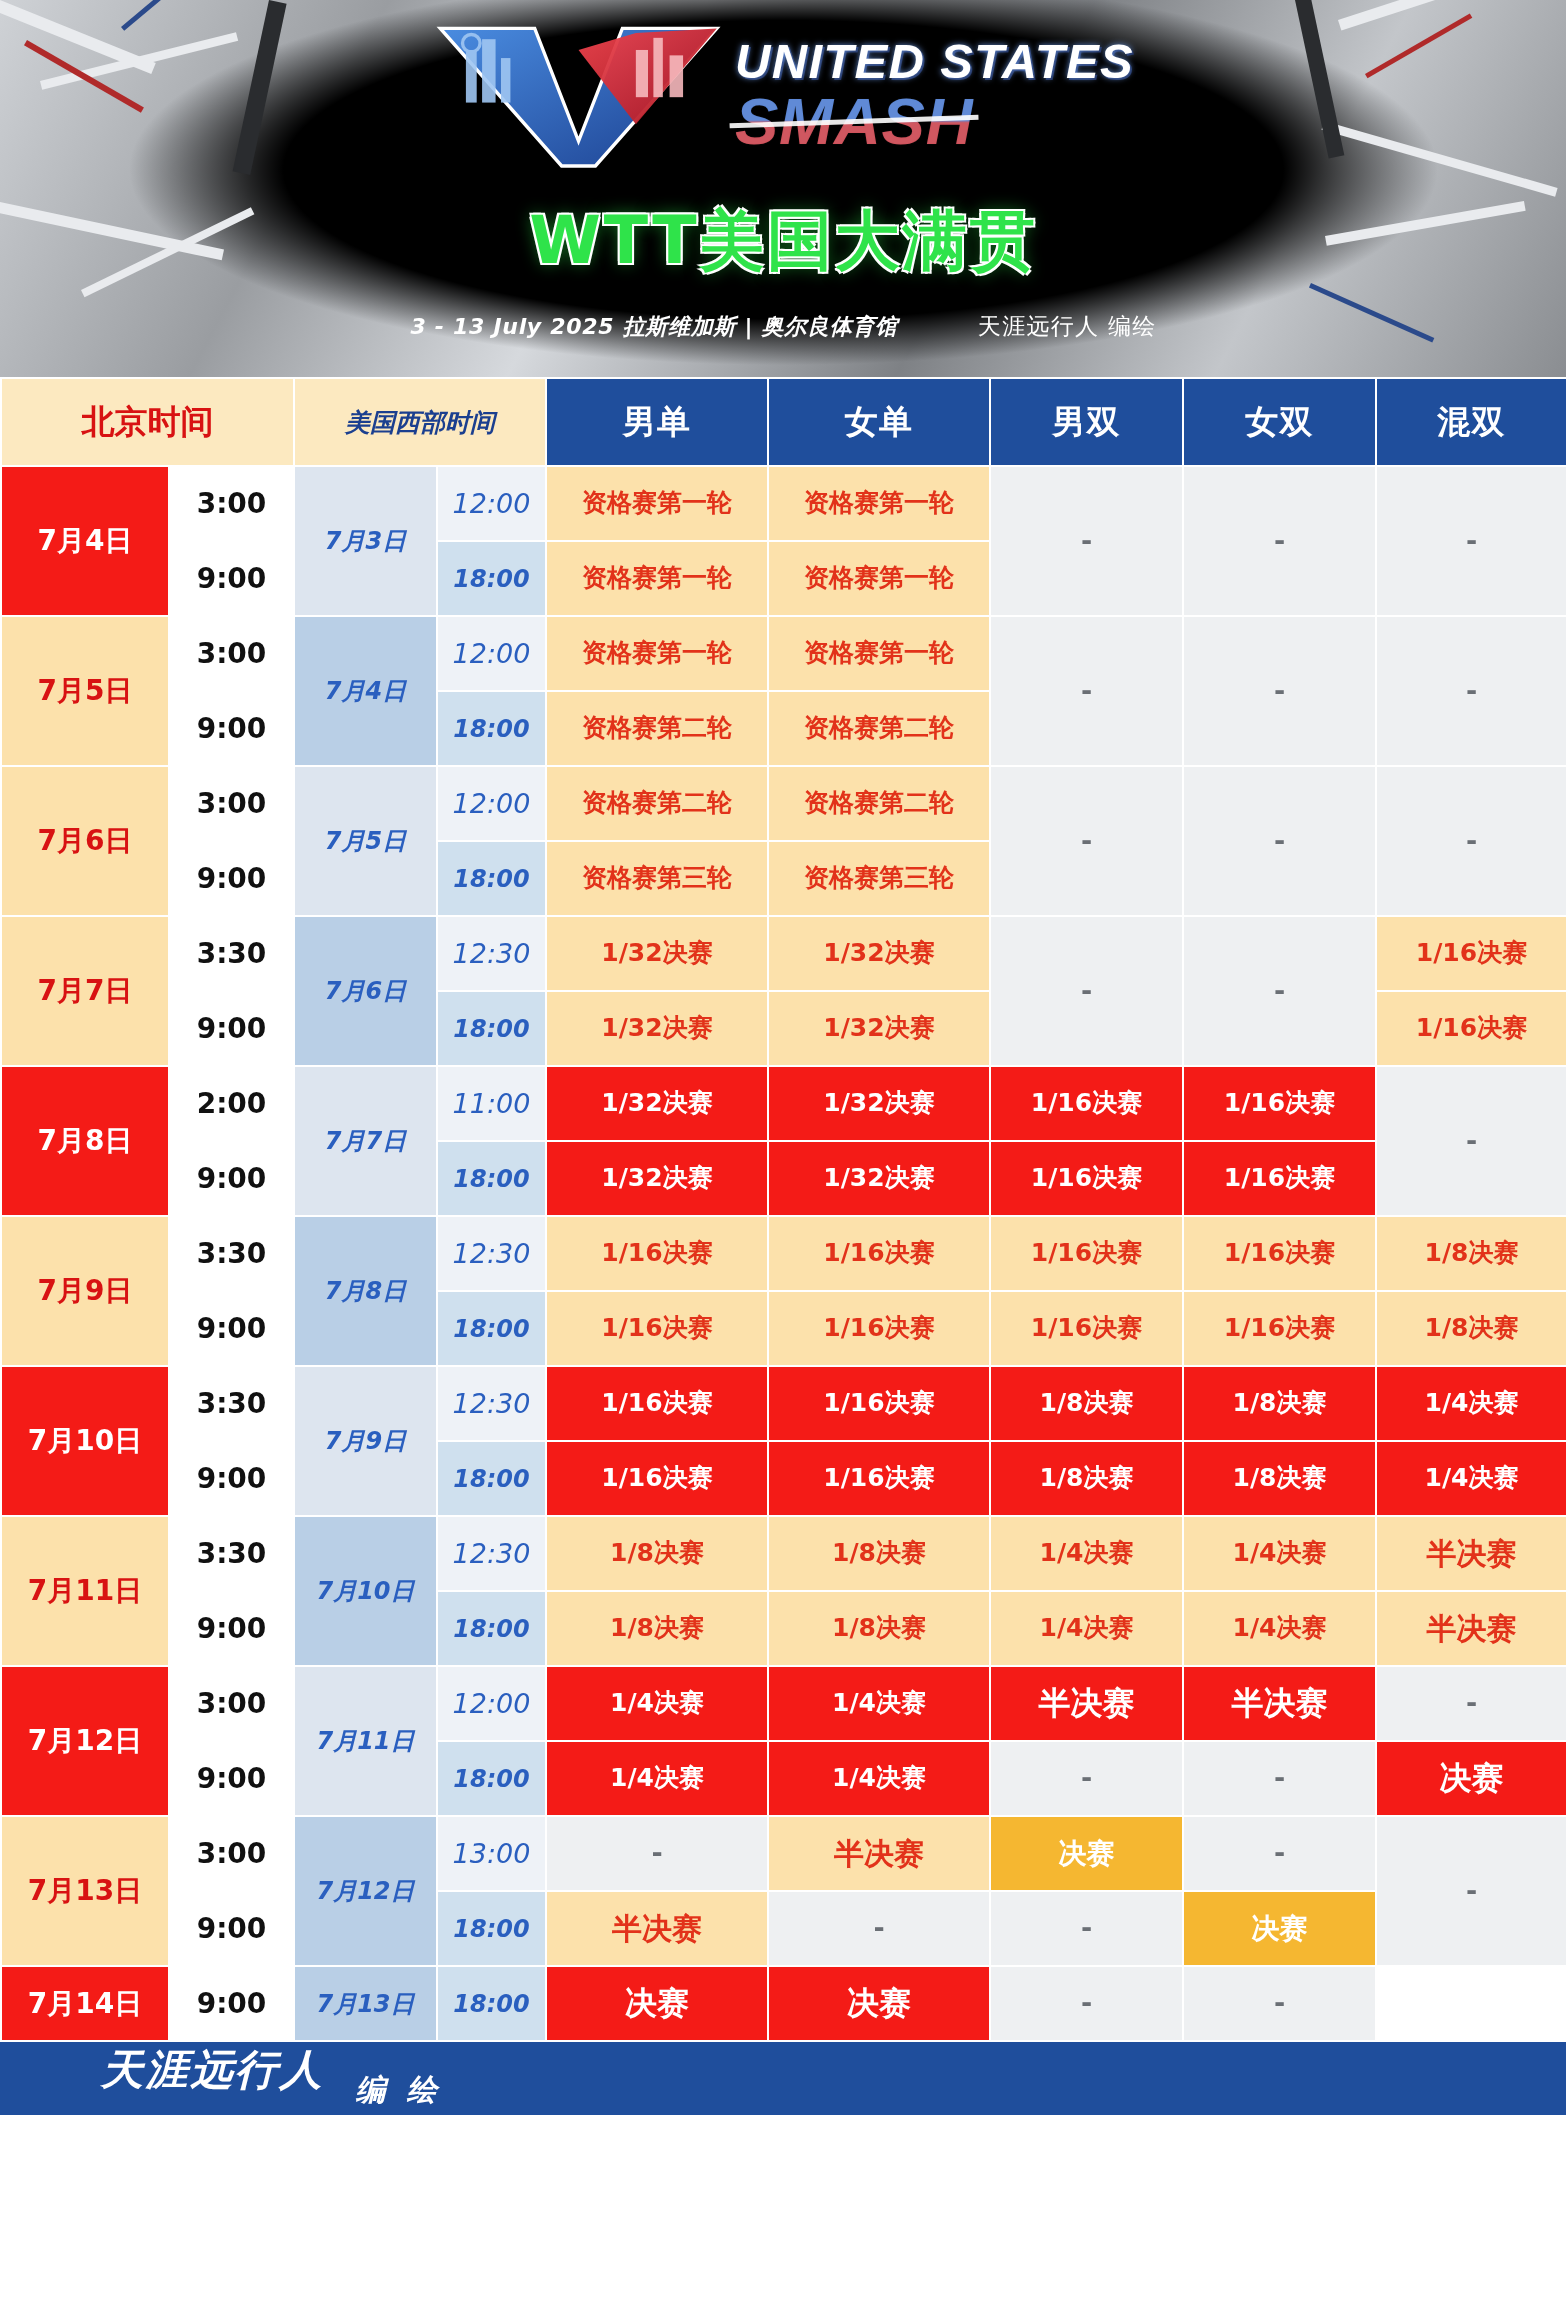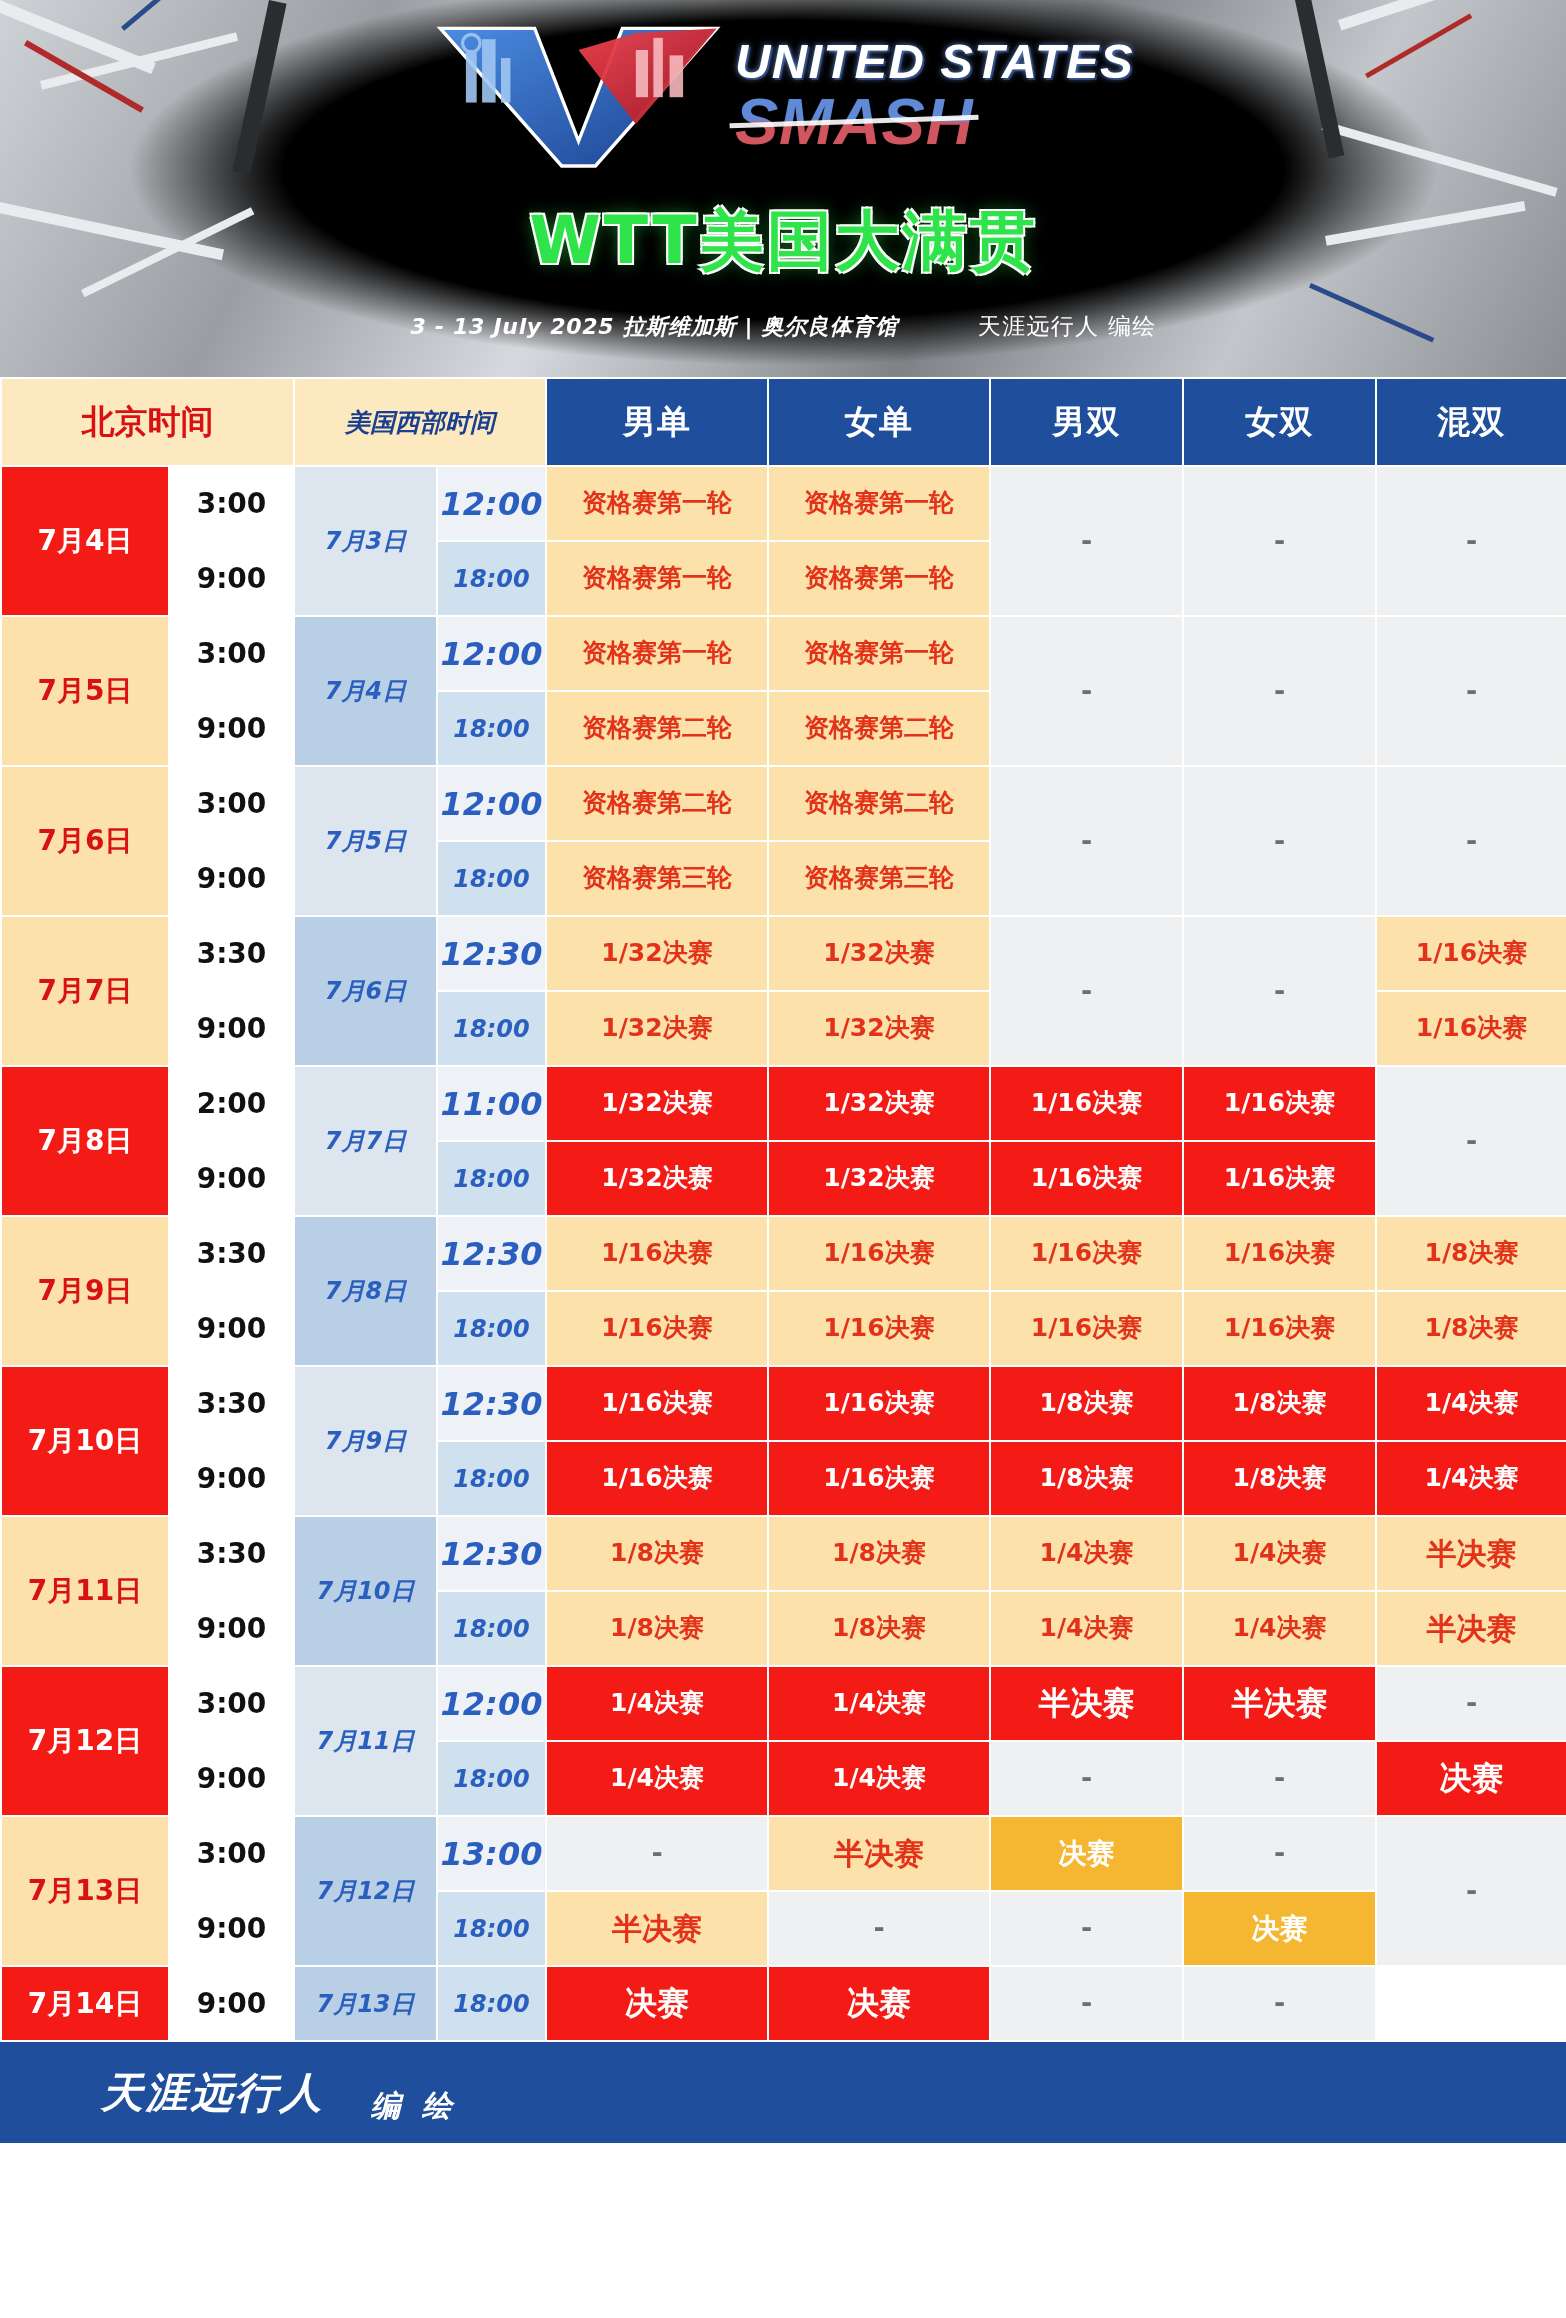--- a/index.html
+++ b/index.html
@@ -214,22 +214,22 @@
   .d-us-b {
     background: #b9cfe6;
     color: #2a5fbf;
     font-size: 24px;
     font-weight: 700;
     font-style: italic;
   }
   .t-us {
     background: #eef2f7;
     color: #2a5fbf;
-    font-size: 32px;
-    font-weight: 700;
+    font-size: 27px;
+    font-weight: 400;
     font-style: italic;
   }
   .t-us-b {
     background: #cfe0ee;
     color: #2a5fbf;
     font-size: 24px;
     font-weight: 700;
     font-style: italic;
   }
 
@@ -245,24 +245,24 @@
   .ev-empty { background: #eef0f2; color: #6a6f75; font-size: 27px; font-weight: 700; }
   .ev-gold  { background: #f5b731; color: #ffffff; font-weight: 700; font-size: 28px; }
   .ev-semi-cream { background: #fce1ab; color: #e2321a; font-size: 30px; font-weight: 700; }
   .ev-final-red { background: #f41b17; color: #ffffff; font-size: 32px; font-weight: 700; }
 
   .cell-pad { padding: 4px 2.7px; line-height: 1.05; }
 
   
   .footer {
     background: #1f4e9c;
-    height: 101px;
+    height: 73px;
     display: flex;
-    align-items: center;
-    gap: 46px;
+    align-items: flex-start;
+    gap: 31px;
     padding-left: 101px;
     box-sizing: border-box;
   }
   .footer-name {
     color: #ffffff;
     font-family: "DejaVu Sans", "Liberation Sans", sans-serif;
     font-size: 42px;
     font-weight: 700;
     font-style: italic;
     letter-spacing: 2.7px;

